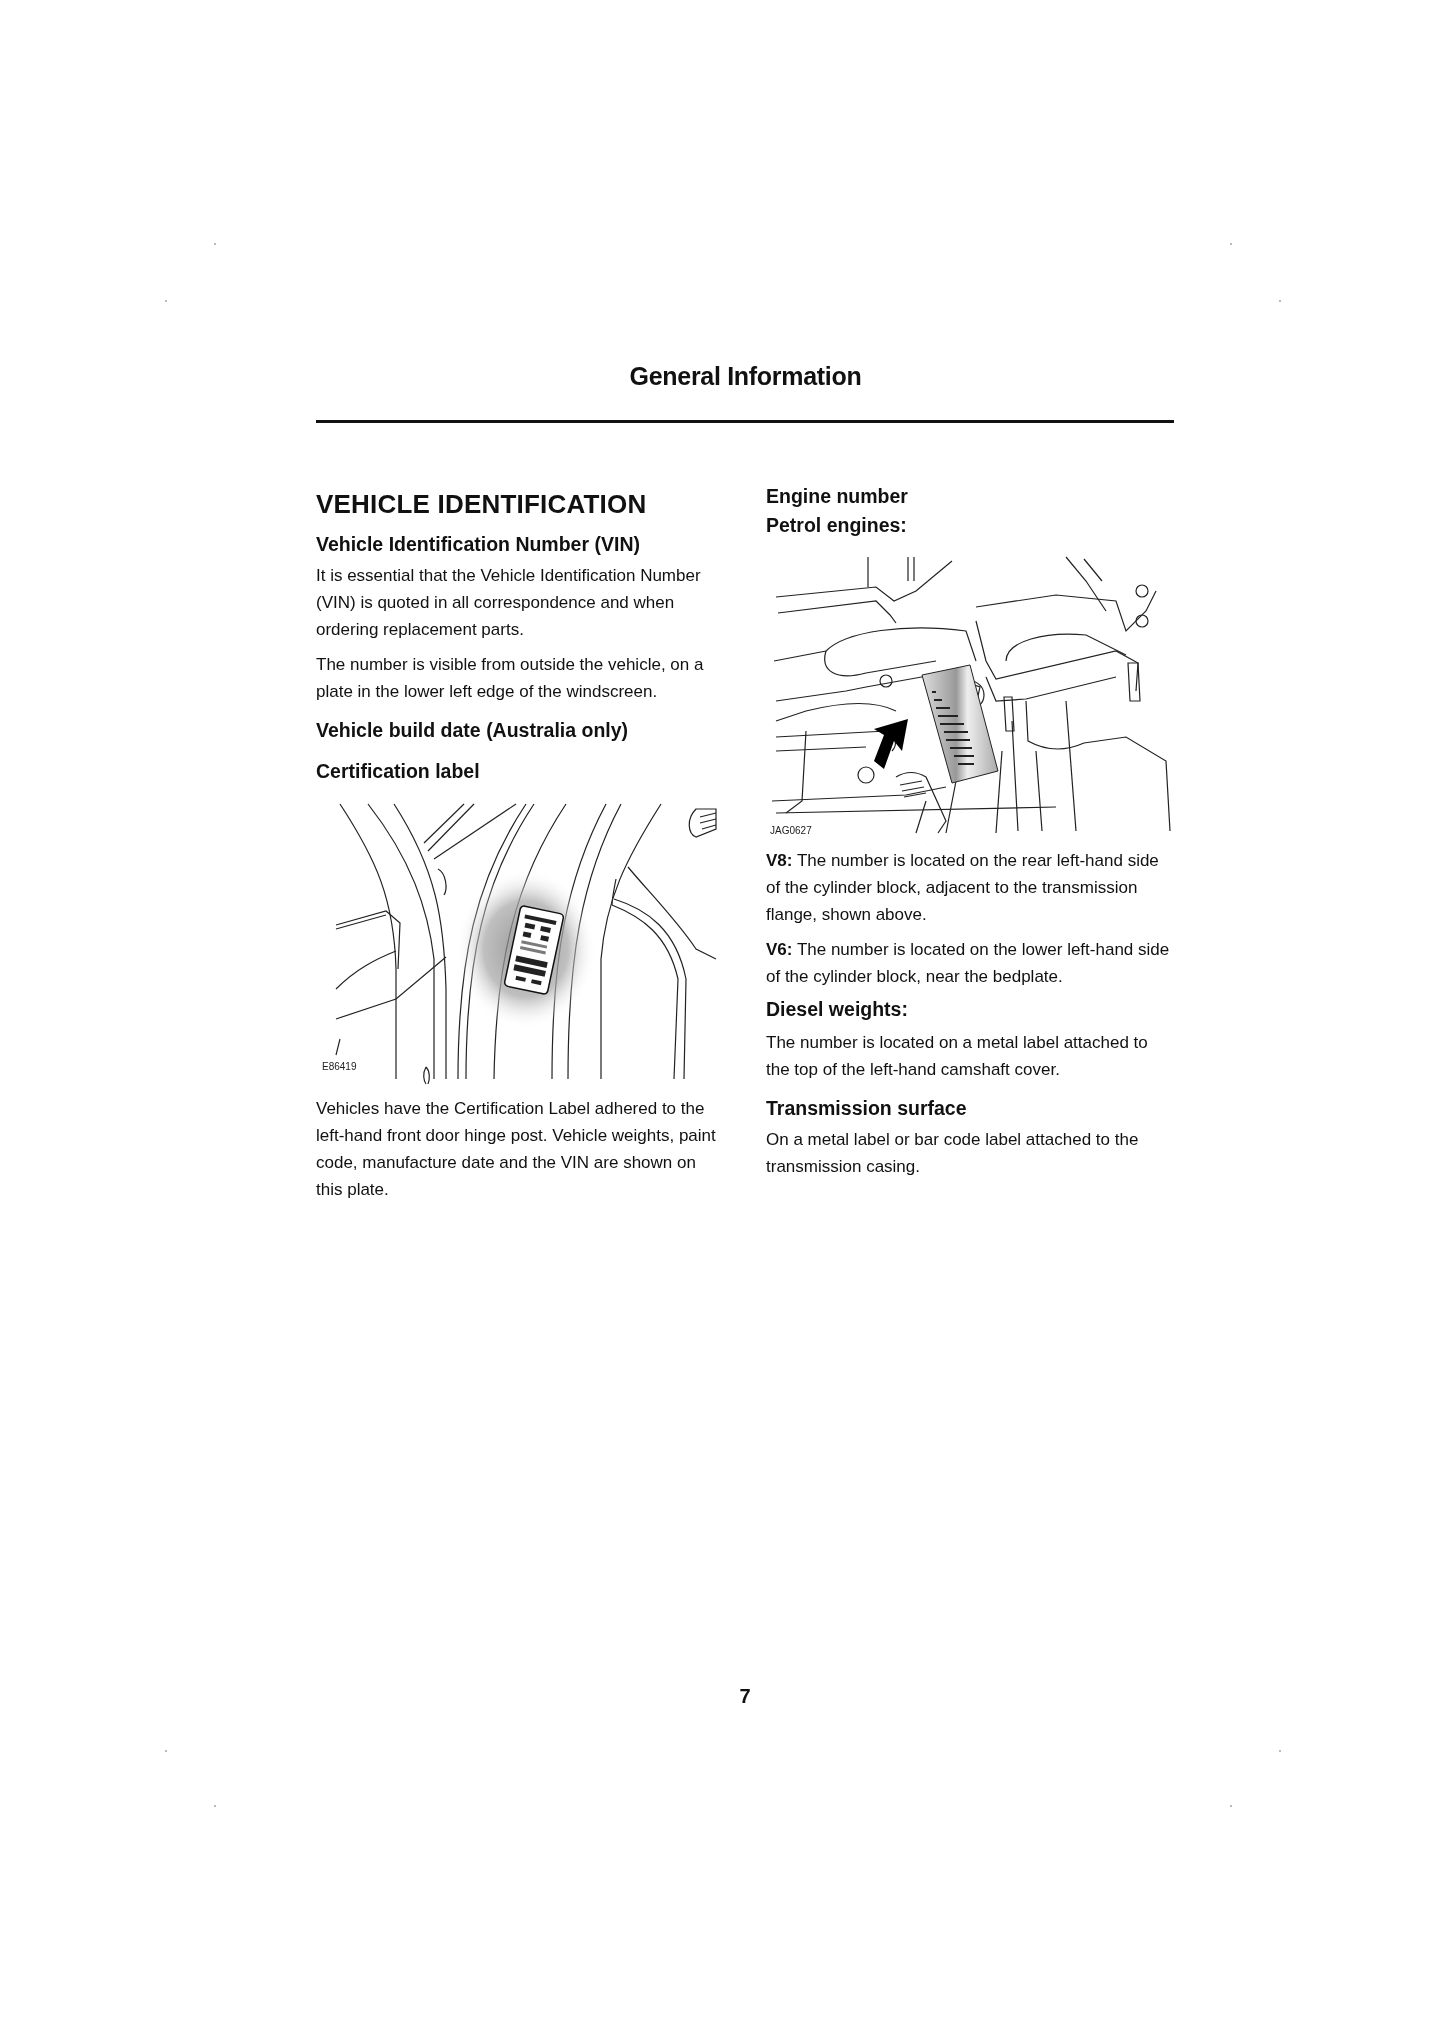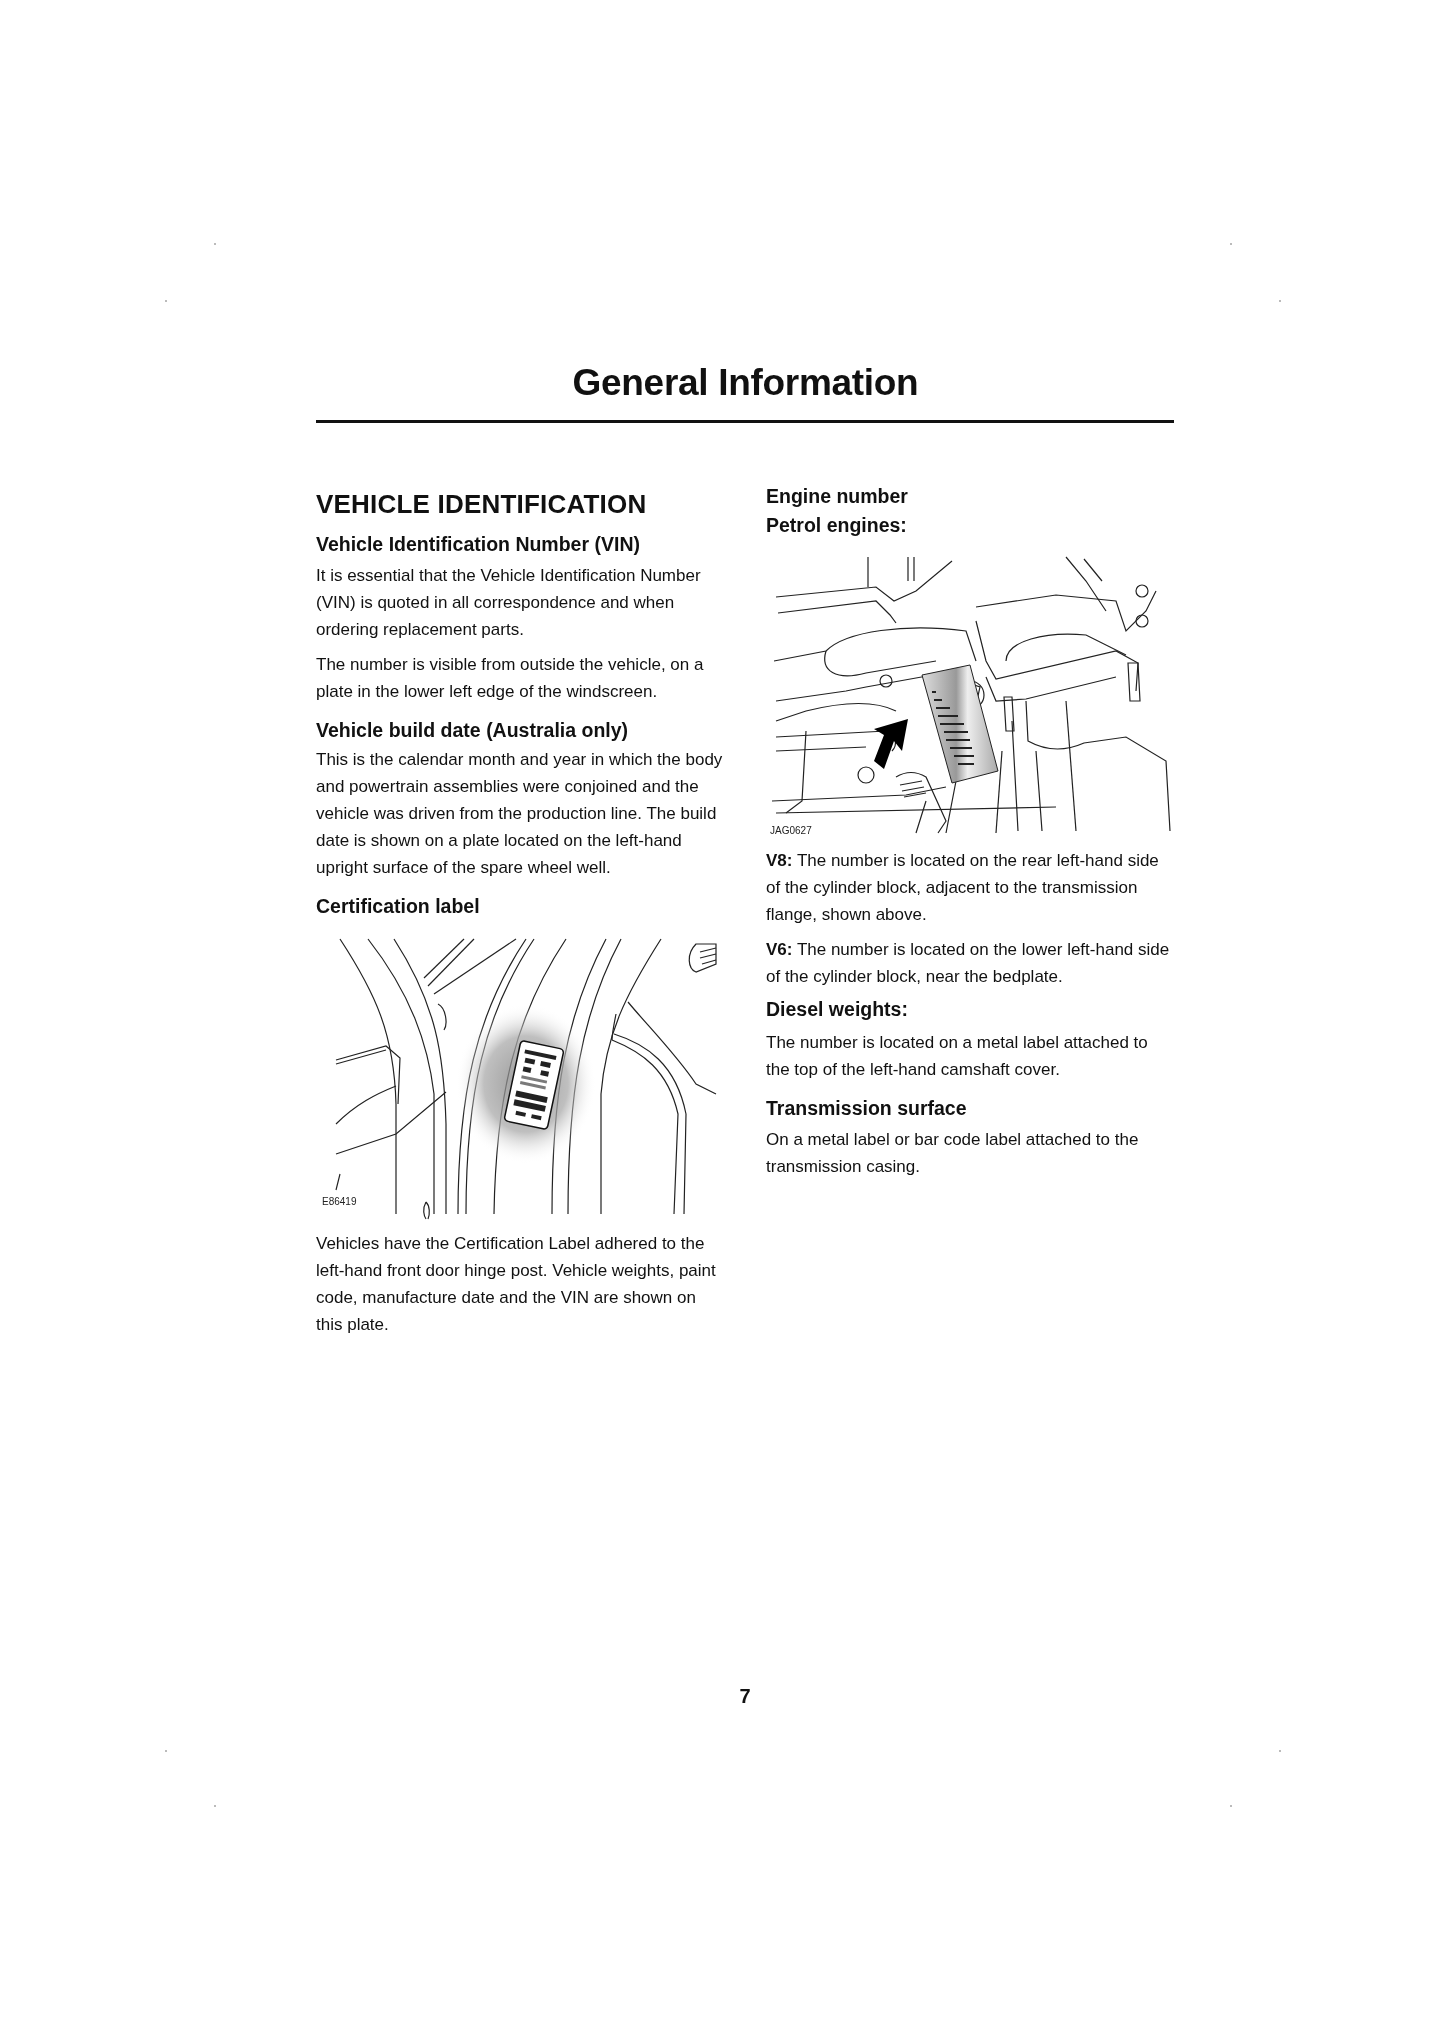--- a/index.html
+++ b/index.html
@@ -1,20 +1,20 @@
 <!DOCTYPE html>
 <html><head>
 <meta charset="utf-8">
 <style>
   html, body { margin: 0; padding: 0; background: #ffffff; }
   body { width: 1445px; height: 2044px; position: relative; overflow: hidden;
          font-family: "Liberation Sans", sans-serif; color: #111; }
   .crop { position: absolute; background: #bbb; }
   .page-title { position: absolute; left: 318px; width: 855px; top: 362px; text-align: center;
-                font-size: 37px; font-weight: bold; letter-spacing: -0.3px; color: #111; }
+                font-size: 25px; font-weight: bold; letter-spacing: -0.3px; color: #111; }
   .title-rule { position: absolute; left: 316px; width: 858px; top: 420px; height: 3px; background: #111; }
   .col { position: absolute; top: 436px; margin-top: 43px; }
   .col-left { left: 316px; width: 410px; }
   .col-right { left: 766px; width: 410px; }
   h1.section { margin: 0; padding-top: 6px; font-size: 26px; font-weight: bold; letter-spacing: 0.2px; line-height: 38px; }
   h2.sub { margin: 0; font-size: 19.5px; font-weight: bold; line-height: 27px; }
   p.body { margin: 0; font-size: 17px; line-height: 27px; }
   .gap-s { height: 8px; }
   .gap-m { height: 12px; }
   .fig { position: relative; }
@@ -43,21 +43,20 @@
   <h1 class="section">VEHICLE IDENTIFICATION</h1>
   <div class="gap-s"></div>
   <h2 class="sub">Vehicle Identification Number (VIN)</h2>
   <div style="height:4px"></div>
   <p class="body">It is essential that the Vehicle Identification Number (VIN) is quoted in all correspondence and when ordering replacement parts.</p>
   <div class="gap-s"></div>
   <p class="body">The number is visible from outside the vehicle, on a plate in the lower left edge of the windscreen.</p>
   <div class="gap-m"></div>
   <h2 class="sub">Vehicle build date (Australia only)</h2>
   <div style="height:2px"></div>
-  <p class="body">This is the calendar month and year in which the body and powertrain assemblies were conjoined and the vehicle was driven from the production line. The build date is shown on a plate located on the left-hand upright surface of the spare wheel well.</p>
   <div class="gap-m"></div>
   <h2 class="sub">Certification label</h2>
 
   <div class="fig" style="width:410px;height:290px;margin-top:14px;">
     <svg width="410" height="290" viewBox="0 0 410 290">
       <defs>
         <radialGradient id="glow" cx="50%" cy="50%" r="50%">
           <stop offset="0%" stop-color="#777"></stop>
           <stop offset="60%" stop-color="#aaa"></stop>
           <stop offset="100%" stop-color="#fff" stop-opacity="0"></stop>

